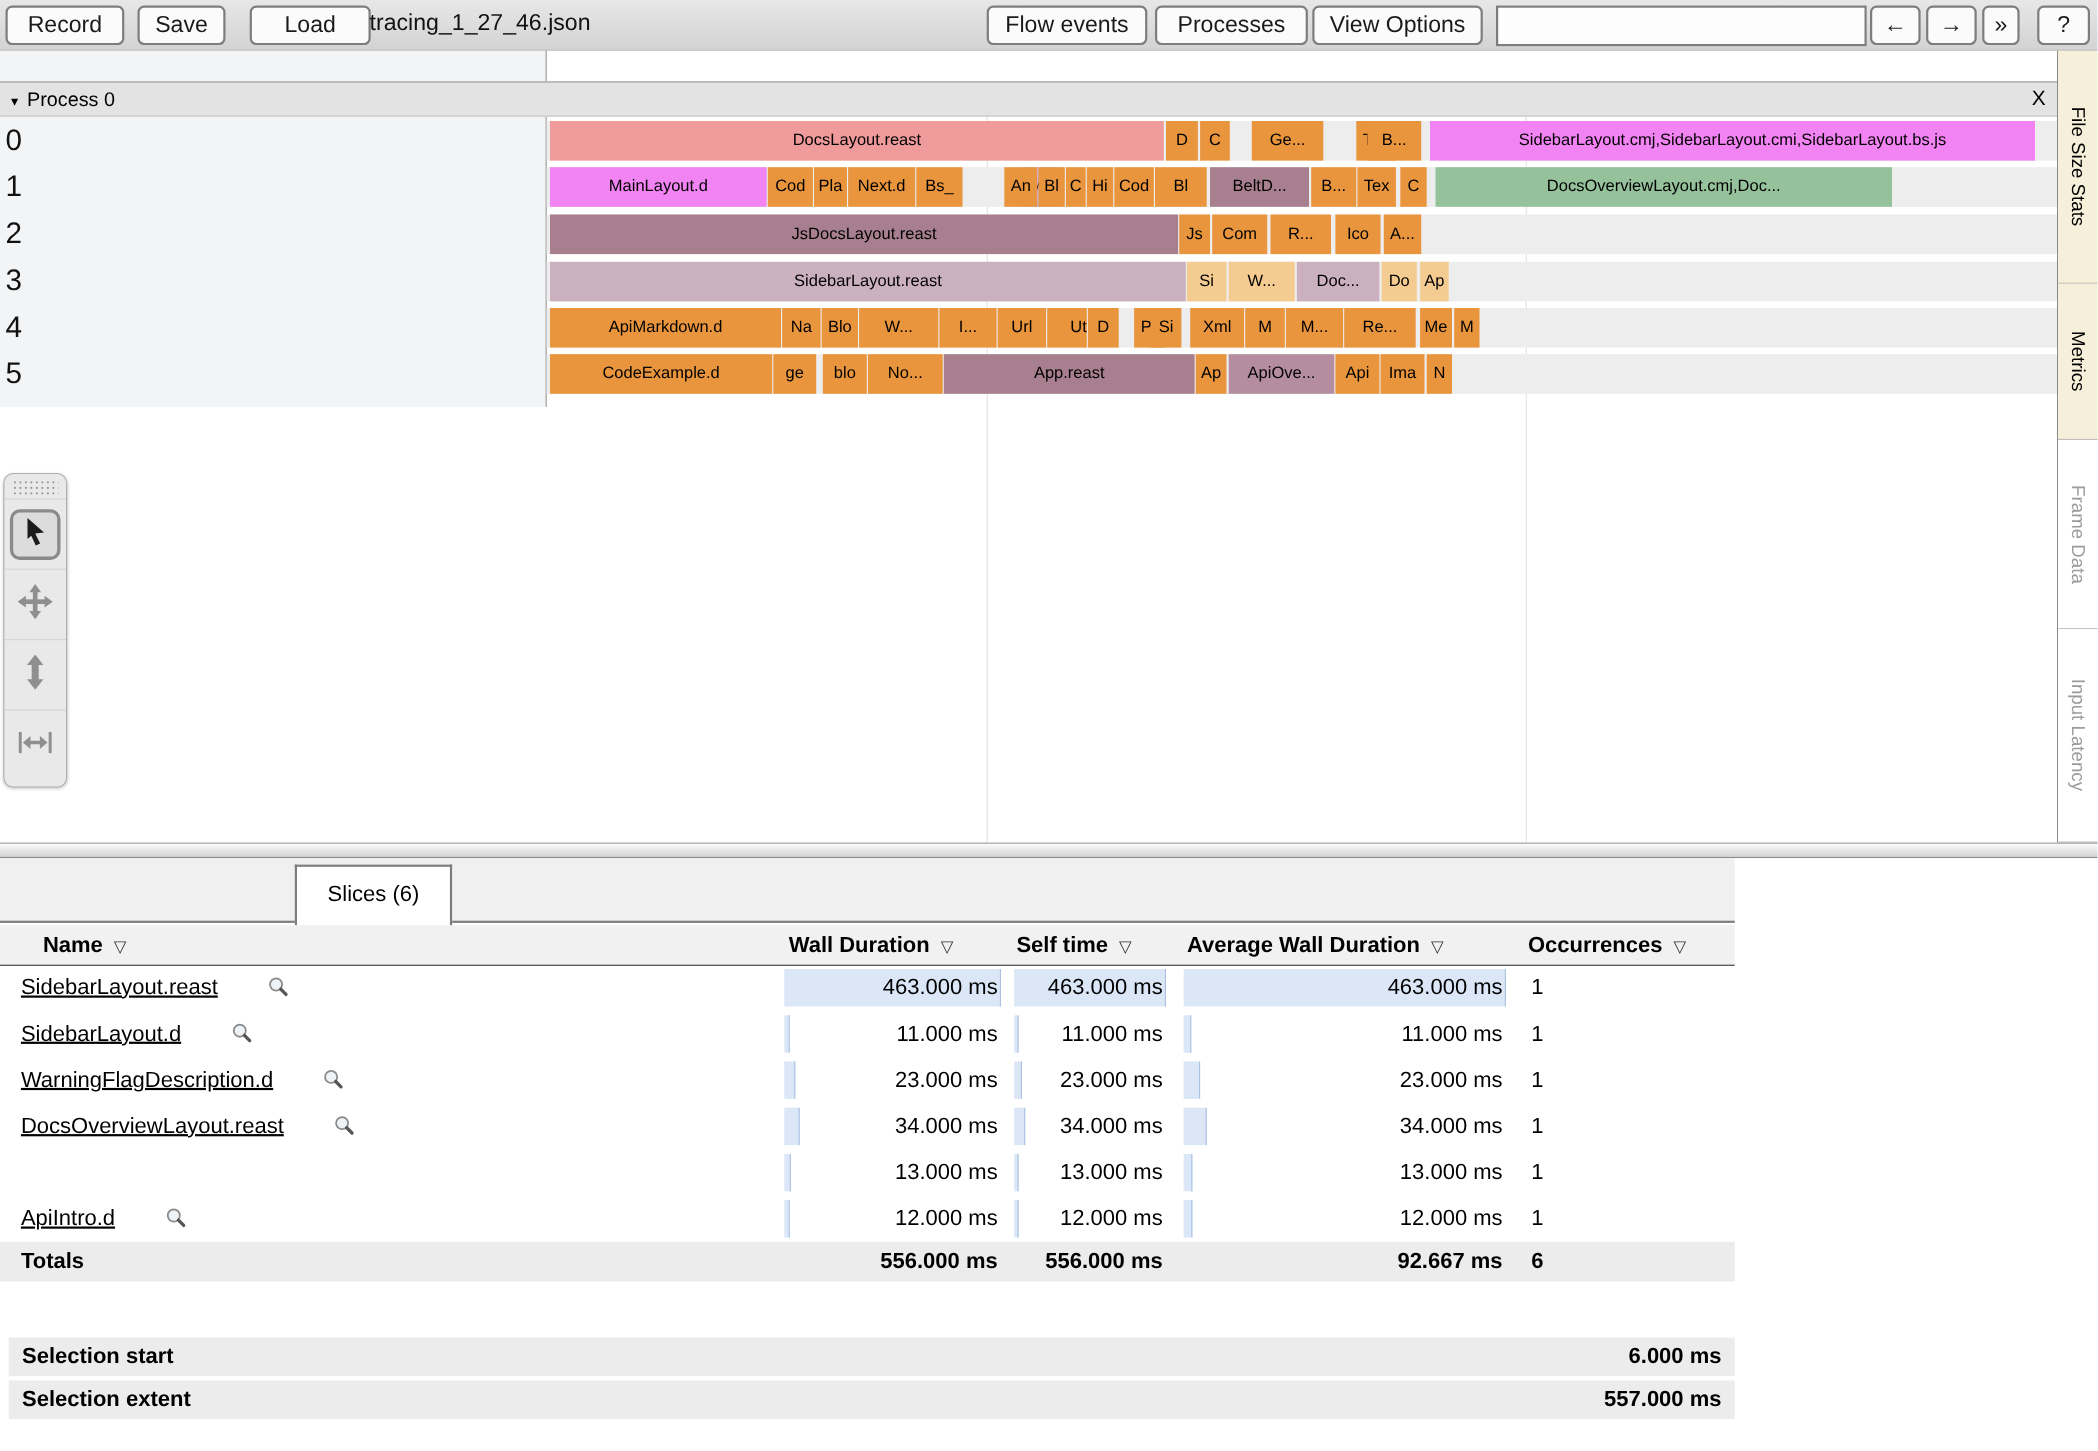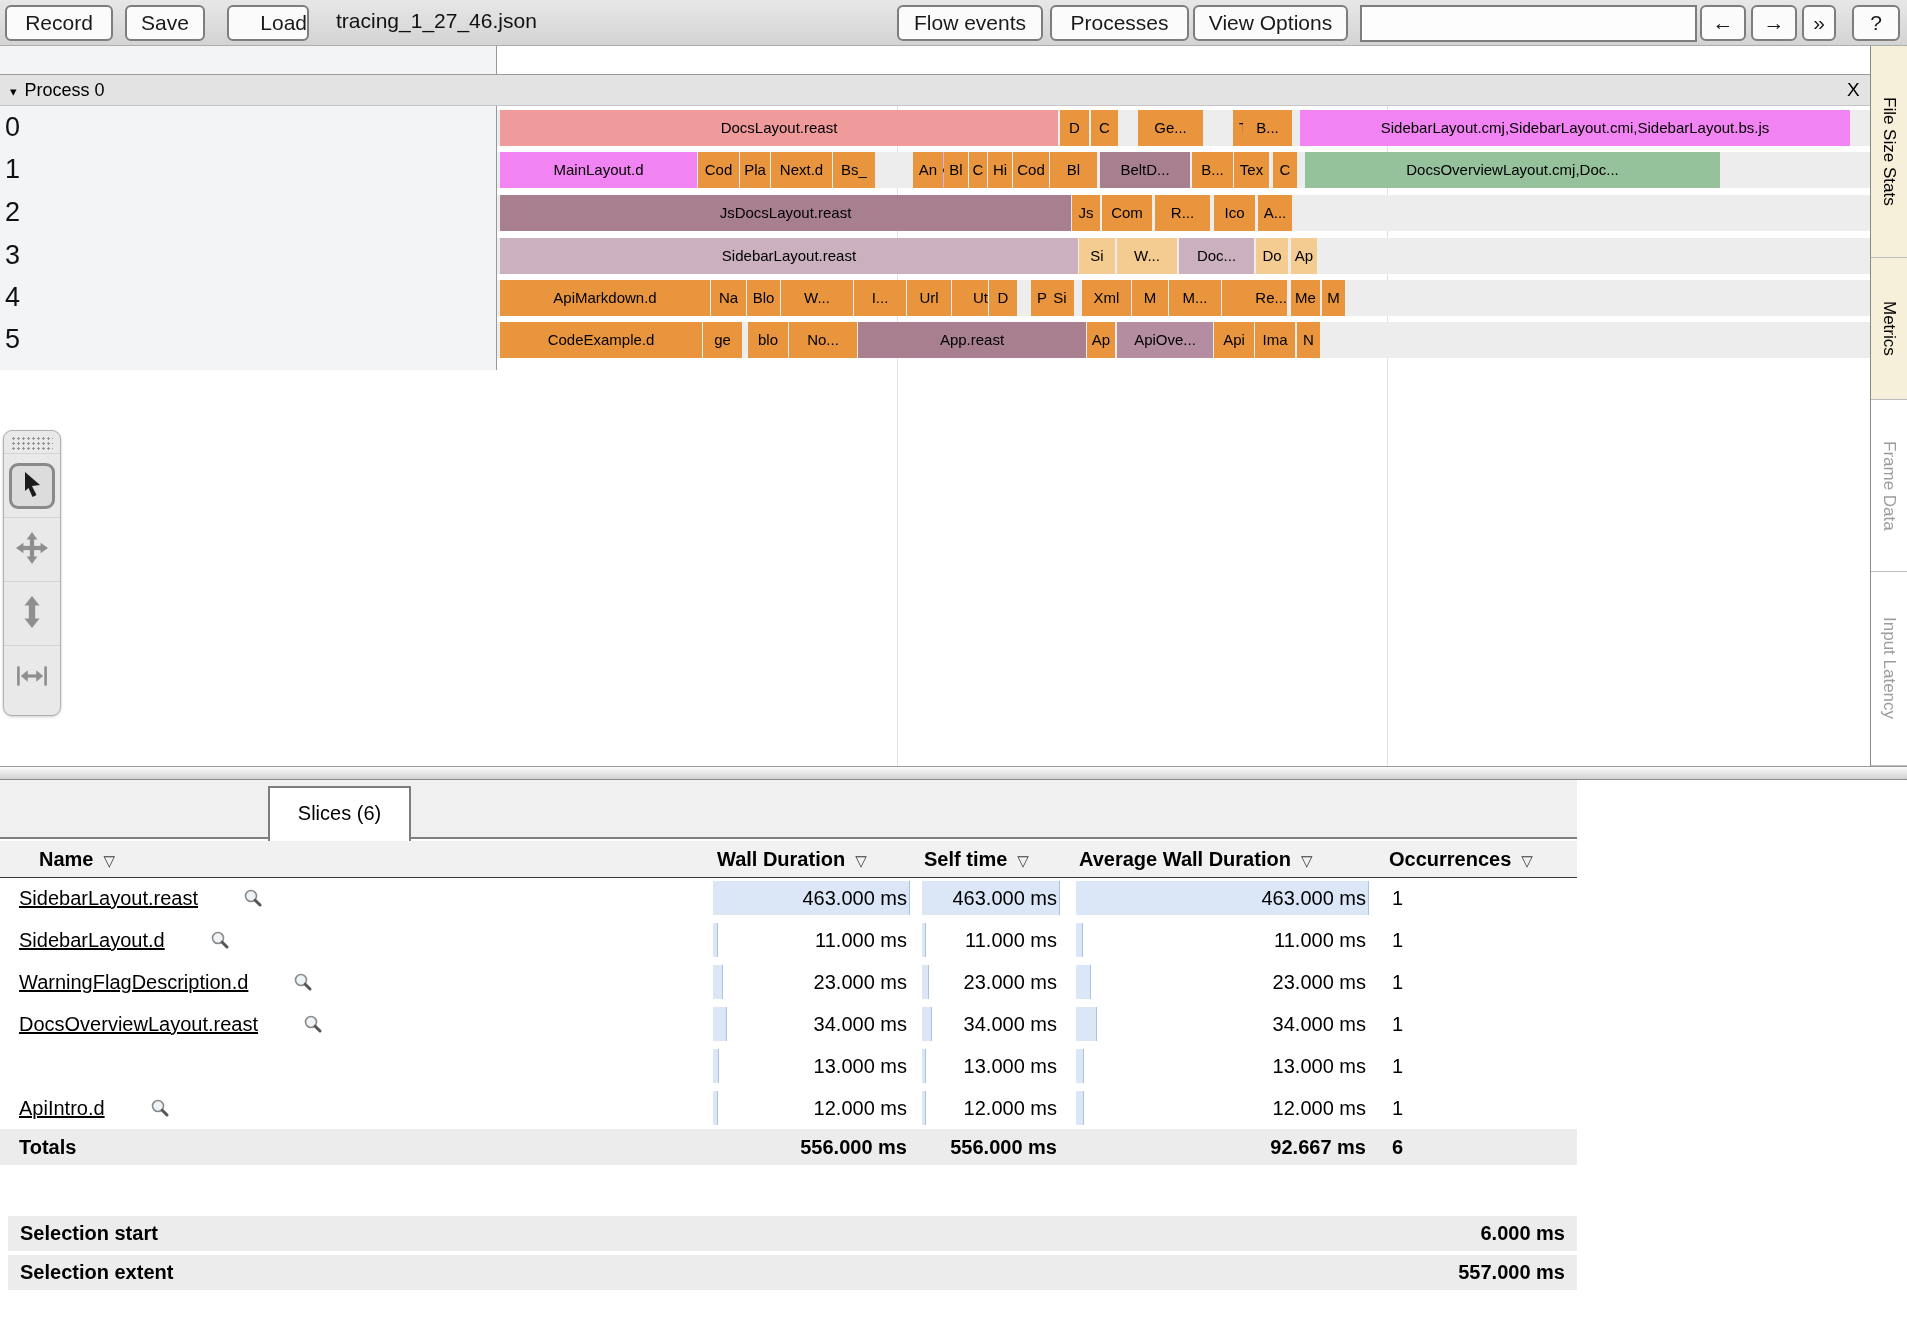--- a/index.html
+++ b/index.html
@@ -7,21 +7,21 @@
   .app { position:relative; width:1907px; height:1319px; background:#fff;
          font-family:"Liberation Sans",sans-serif; overflow:hidden; color:#000; }
 
   
   .toolbar { position:absolute; left:0; top:0; width:1907px; height:46px;
              background:linear-gradient(#e7e7e7,#d3d3d3); border-bottom:1px solid #adadad; z-index:5; }
   .tb-btn { position:absolute; top:5px; height:36px; background:#fbfbfb; border:2px solid #7d7d7d;
             border-radius:6px; font-size:21px; color:#1a1a1a; text-align:center; line-height:31px; }
   .btn-record { left:5px;   width:108px; }
   .btn-save   { left:125px; width:80px;  }
-  .btn-load   { left:227px; width:82px;text-align:right;  }
+  .btn-load   { left:227px; width:110px;  }
   .tb-file    { position:absolute; left:336px; top:9px; font-size:21px; color:#111; }
   .btn-flow   { left:897px;  width:146px; }
   .btn-proc   { left:1050px; width:139px; }
   .btn-view   { left:1193px; width:155px; }
   .tb-search  { position:absolute; left:1360px; top:5px; width:337px; height:37px;
                 border:2px solid #7d7d7d; background:#fdfdfd; font-size:20px; padding:0 8px;
                 font-family:"Liberation Sans",sans-serif; }
   .btn-back   { left:1700px; width:46px; }
   .btn-fwd    { left:1751px; width:46px; }
   .btn-more   { left:1802px; width:34px; }
@@ -204,21 +204,21 @@
         <div class="slice" title="W..." style="left: 781px; width: 72px; background: rgb(233, 149, 61);">W...</div>
         <div class="slice" title="I..." style="left: 854px; width: 52px; background: rgb(233, 149, 61);">I...</div>
         <div class="slice" title="Url" style="left: 907px; width: 44px; background: rgb(233, 149, 61);">Url</div>
         <div class="slice" title="Ut" style="left: 952px; width: 36px; background: rgb(233, 149, 61); text-align: right;">Ut</div>
         <div class="slice" title="D" style="left: 989px; width: 28px; background: rgb(233, 149, 61);">D</div>
         <div class="slice" title="Pr" style="left: 1018px; width: 27px; background: rgb(233, 149, 61); margin-left: 13px;">Pr</div>
         <div class="slice" title="Si" style="left: 1046px; width: 28px; background: rgb(233, 149, 61);">Si</div>
         <div class="slice" title="Xml" style="left: 1082px; width: 49px; background: rgb(233, 149, 61);">Xml</div>
         <div class="slice" title="M" style="left: 1132px; width: 36px; background: rgb(233, 149, 61);">M</div>
         <div class="slice" title="M..." style="left: 1169px; width: 52px; background: rgb(233, 149, 61);">M...</div>
-        <div class="slice" title="Re..." style="left: 1222px; width: 65px; background: rgb(233, 149, 61); text-align: right;">Re...</div>
+        <div class="slice" title="Re..." style="left: 1222px; width: 65px; background: rgb(233, 149, 61);">Re...</div>
         <div class="slice" title="Me" style="left: 1291px; width: 29px; background: rgb(233, 149, 61);">Me</div>
         <div class="slice" title="M" style="left: 1322px; width: 23px; background: rgb(233, 149, 61);">M</div>
       </div>
       <div class="track-row" style="top: 322px;">
         <div class="track-bg"></div>
         <span class="track-label">5</span>
         <div class="slice" title="CodeExample.d" style="left: 500px; width: 202px; background: rgb(233, 149, 61);">CodeExample.d</div>
         <div class="slice" title="ge" style="left: 703px; width: 39px; background: rgb(233, 149, 61);">ge</div>
         <div class="slice" title="blo" style="left: 748px; width: 40px; background: rgb(233, 149, 61);">blo</div>
         <div class="slice" title="No..." style="left: 789px; width: 68px; background: rgb(233, 149, 61);">No...</div>

